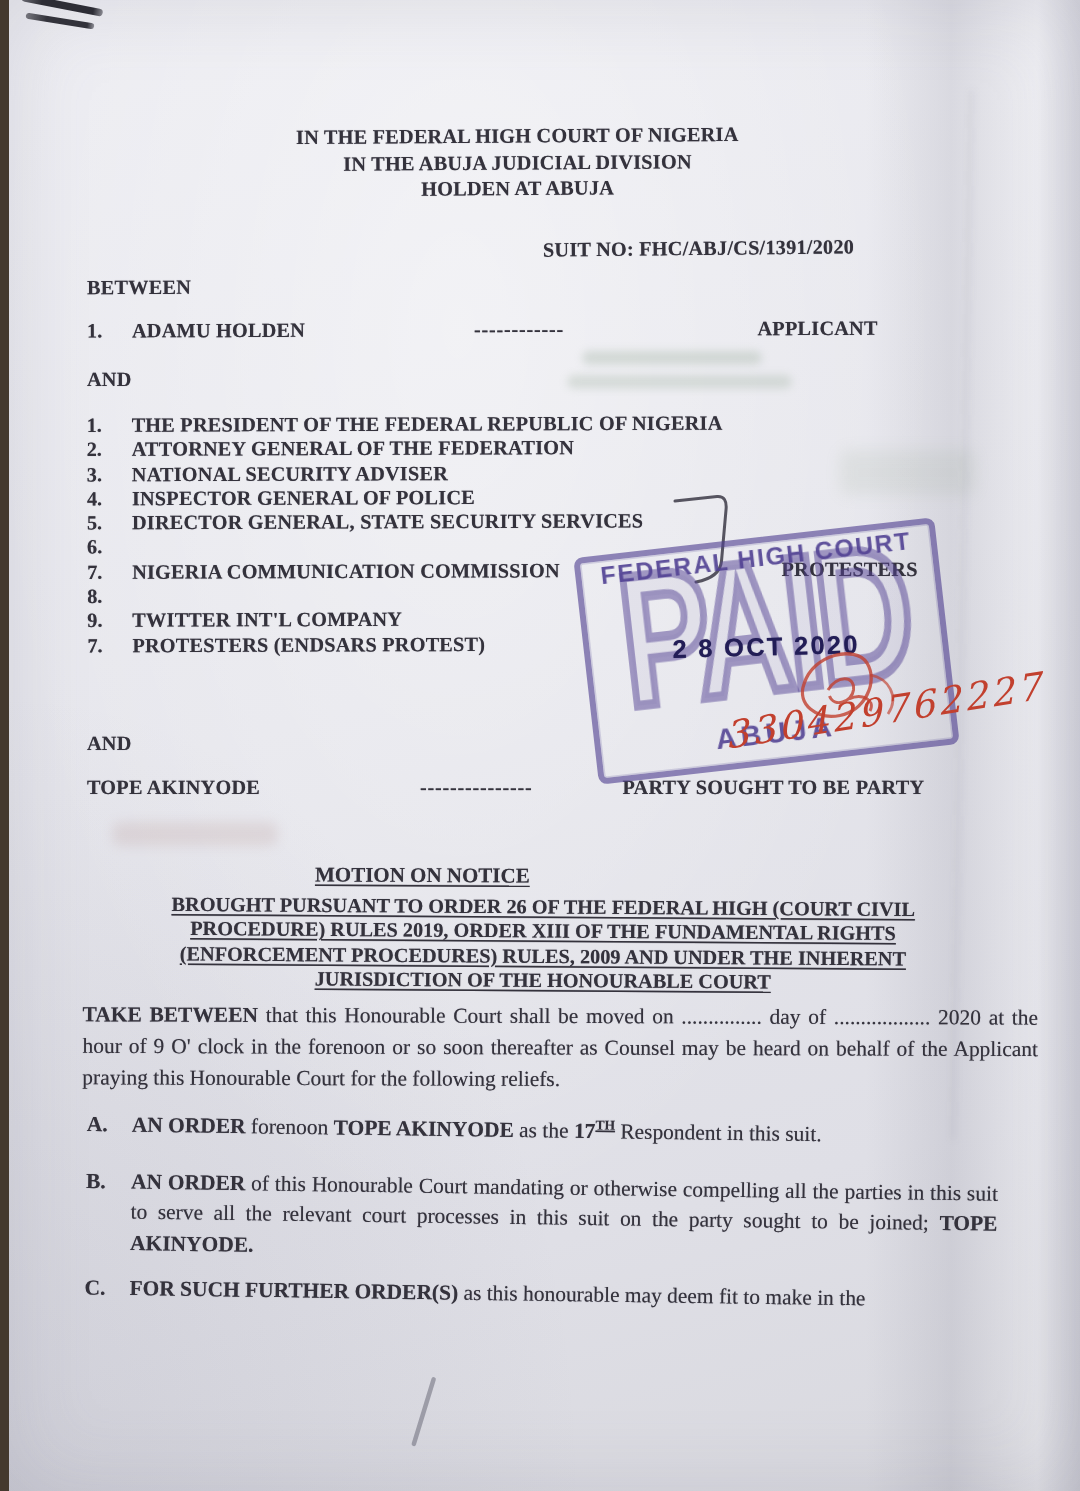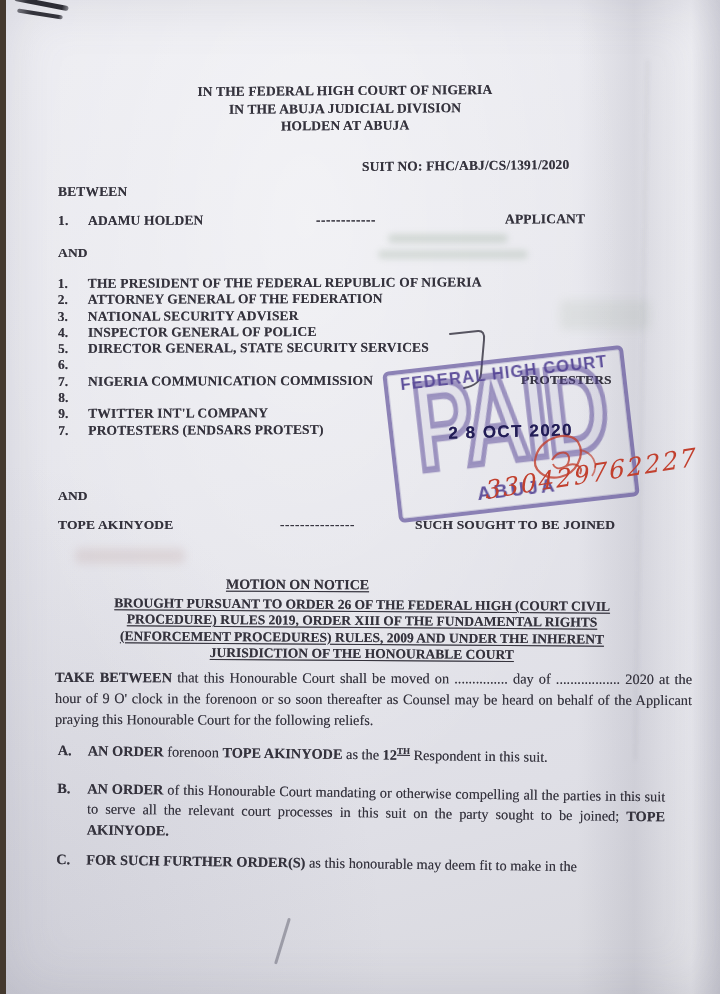--- a/index.html
+++ b/index.html
@@ -80,21 +80,21 @@
   .stamp-bottom{position:absolute;bottom:5px;left:0;right:0;text-align:center;
     font-size:19px;font-weight:bold;letter-spacing:3px;color:rgba(80,64,146,0.88);
     filter:blur(.25px);}
   .scribble{left:518px;top:422px;z-index:5;}
   .red-number{left:486px;top:476px;z-index:5;
     font-family:"DejaVu Serif",serif;font-size:25px;font-style:italic;
     color:#c2402e;letter-spacing:2px;
     transform:rotate(-9deg) skewX(-7deg);transform-origin:left bottom;}
 
   
-  .motion-title{top:577px;left:226px;font-size:14px;font-weight:bold;
+  .motion-title{top:577px;left:210px;font-size:14px;font-weight:bold;
     text-decoration:underline;text-underline-offset:2px;transform:rotate(0.3deg);}
   .motion-sub{top:597px;left:72px;width:580px;text-align:center;
     font-size:13.5px;font-weight:bold;line-height:16.3px;transform:rotate(0.4deg);}
   .motion-sub div{text-decoration:underline;text-underline-offset:2px;}
 
   .notice-para{top:668px;left:55px;width:637px;text-align:justify;
     font-size:14.3px;line-height:20.8px;transform:rotate(0.2deg);}
 
   .reliefs{top:740px;left:58px;width:608px;font-size:14.3px;line-height:20.5px;transform:rotate(0.8deg);transform-origin:left top;}
   .relief{display:flex;}
@@ -223,39 +223,39 @@
   <path d="M62,28 C74,30 82,42 74,54" fill="none" stroke="#c2402e" stroke-width="1.8" opacity="0.65"></path>
 </svg>
 
 <div class="abs red-number">330429762227</div>
 
 <div class="abs and2 ink caps">AND</div>
 
 <div class="abs joined-row ink caps">
   <span class="j-name">TOPE AKINYODE</span>
   <span class="j-dashes">---------------</span>
-  <span class="j-role">SUCH SOUGHT TO BE JOINED</span>
+  <span class="j-role">PARTY SOUGHT TO BE PARTY</span>
 </div>
 
 <div class="abs motion-title ink">MOTION ON NOTICE</div>
 <div class="abs motion-sub ink">
     <div>BROUGHT PURSUANT TO ORDER 26 OF THE FEDERAL HIGH (COURT CIVIL</div>
     <div>PROCEDURE) RULES 2019, ORDER XIII OF THE FUNDAMENTAL RIGHTS</div>
     <div>(ENFORCEMENT PROCEDURES) RULES, 2009 AND UNDER THE INHERENT</div>
     <div>JURISDICTION OF THE HONOURABLE COURT</div>
   </div>
 
 <div class="abs notice-para ink">
   <span class="b">TAKE BETWEEN</span><span> that this Honourable Court shall be moved on ............... day of .................. 2020 at the hour of 9 O' clock in the forenoon or so soon thereafter as Counsel may be heard on behalf of the Applicant praying this Honourable Court for the following reliefs.</span>
 </div>
 
 <div class="abs reliefs ink">
     <div class="relief mbA">
       <span class="rletter">A.</span>
-      <div class="rbody"><span class="b">AN ORDER</span><span> forenoon </span><span class="b">TOPE AKINYODE</span><span> as the </span><span class="b">12</span><sup class="b">TH</sup><span> Respondent in this suit.</span></div>
+      <div class="rbody"><span class="b">AN ORDER</span><span> forenoon </span><span class="b">TOPE AKINYODE</span><span> as the </span><span class="b">17</span><sup class="b">TH</sup><span> Respondent in this suit.</span></div>
     </div>
     <div class="relief mbB">
       <span class="rletter">B.</span>
       <div class="rbody"><span class="b">AN ORDER</span><span> of this Honourable Court mandating or otherwise compelling all the parties in this suit to serve all the relevant court processes in this suit on the party sought to be joined; </span><span class="b">TOPE AKINYODE.</span></div>
     </div>
     <div class="relief">
       <span class="rletter">C.</span>
       <div class="rbody"><span class="b">FOR SUCH FURTHER ORDER(S)</span><span> as this honourable may deem fit to make in the</span></div>
     </div>
   </div>

